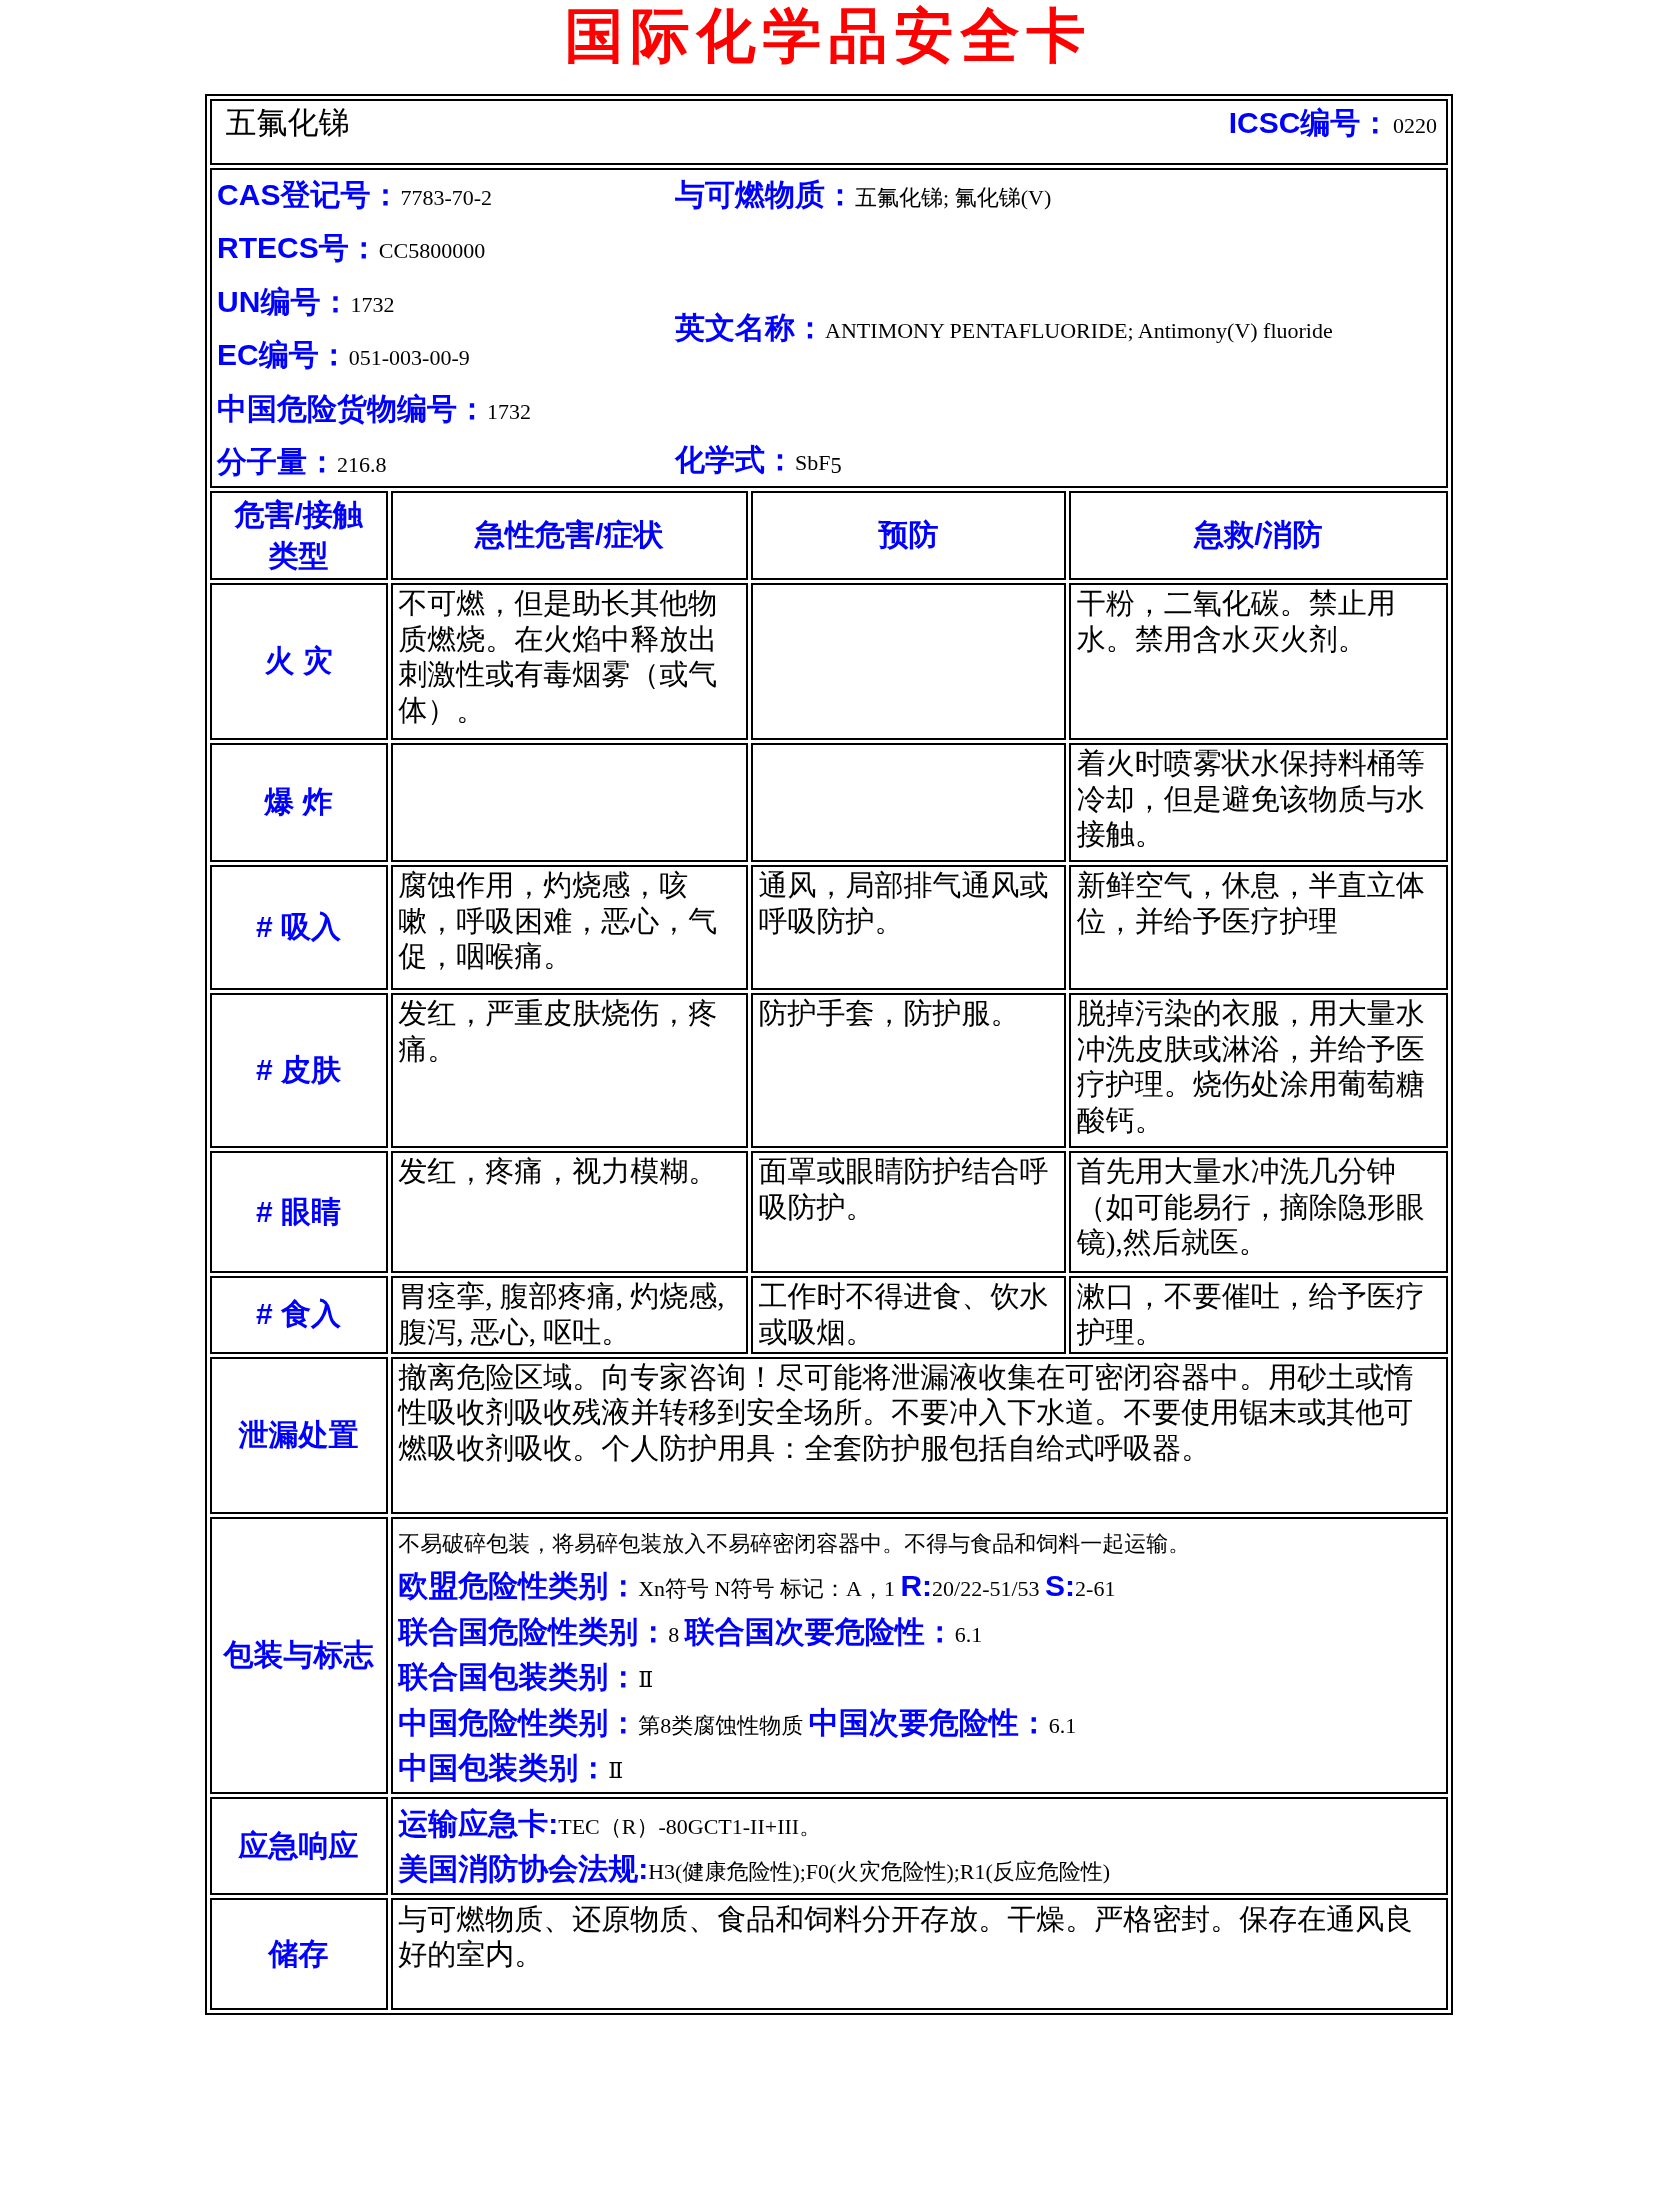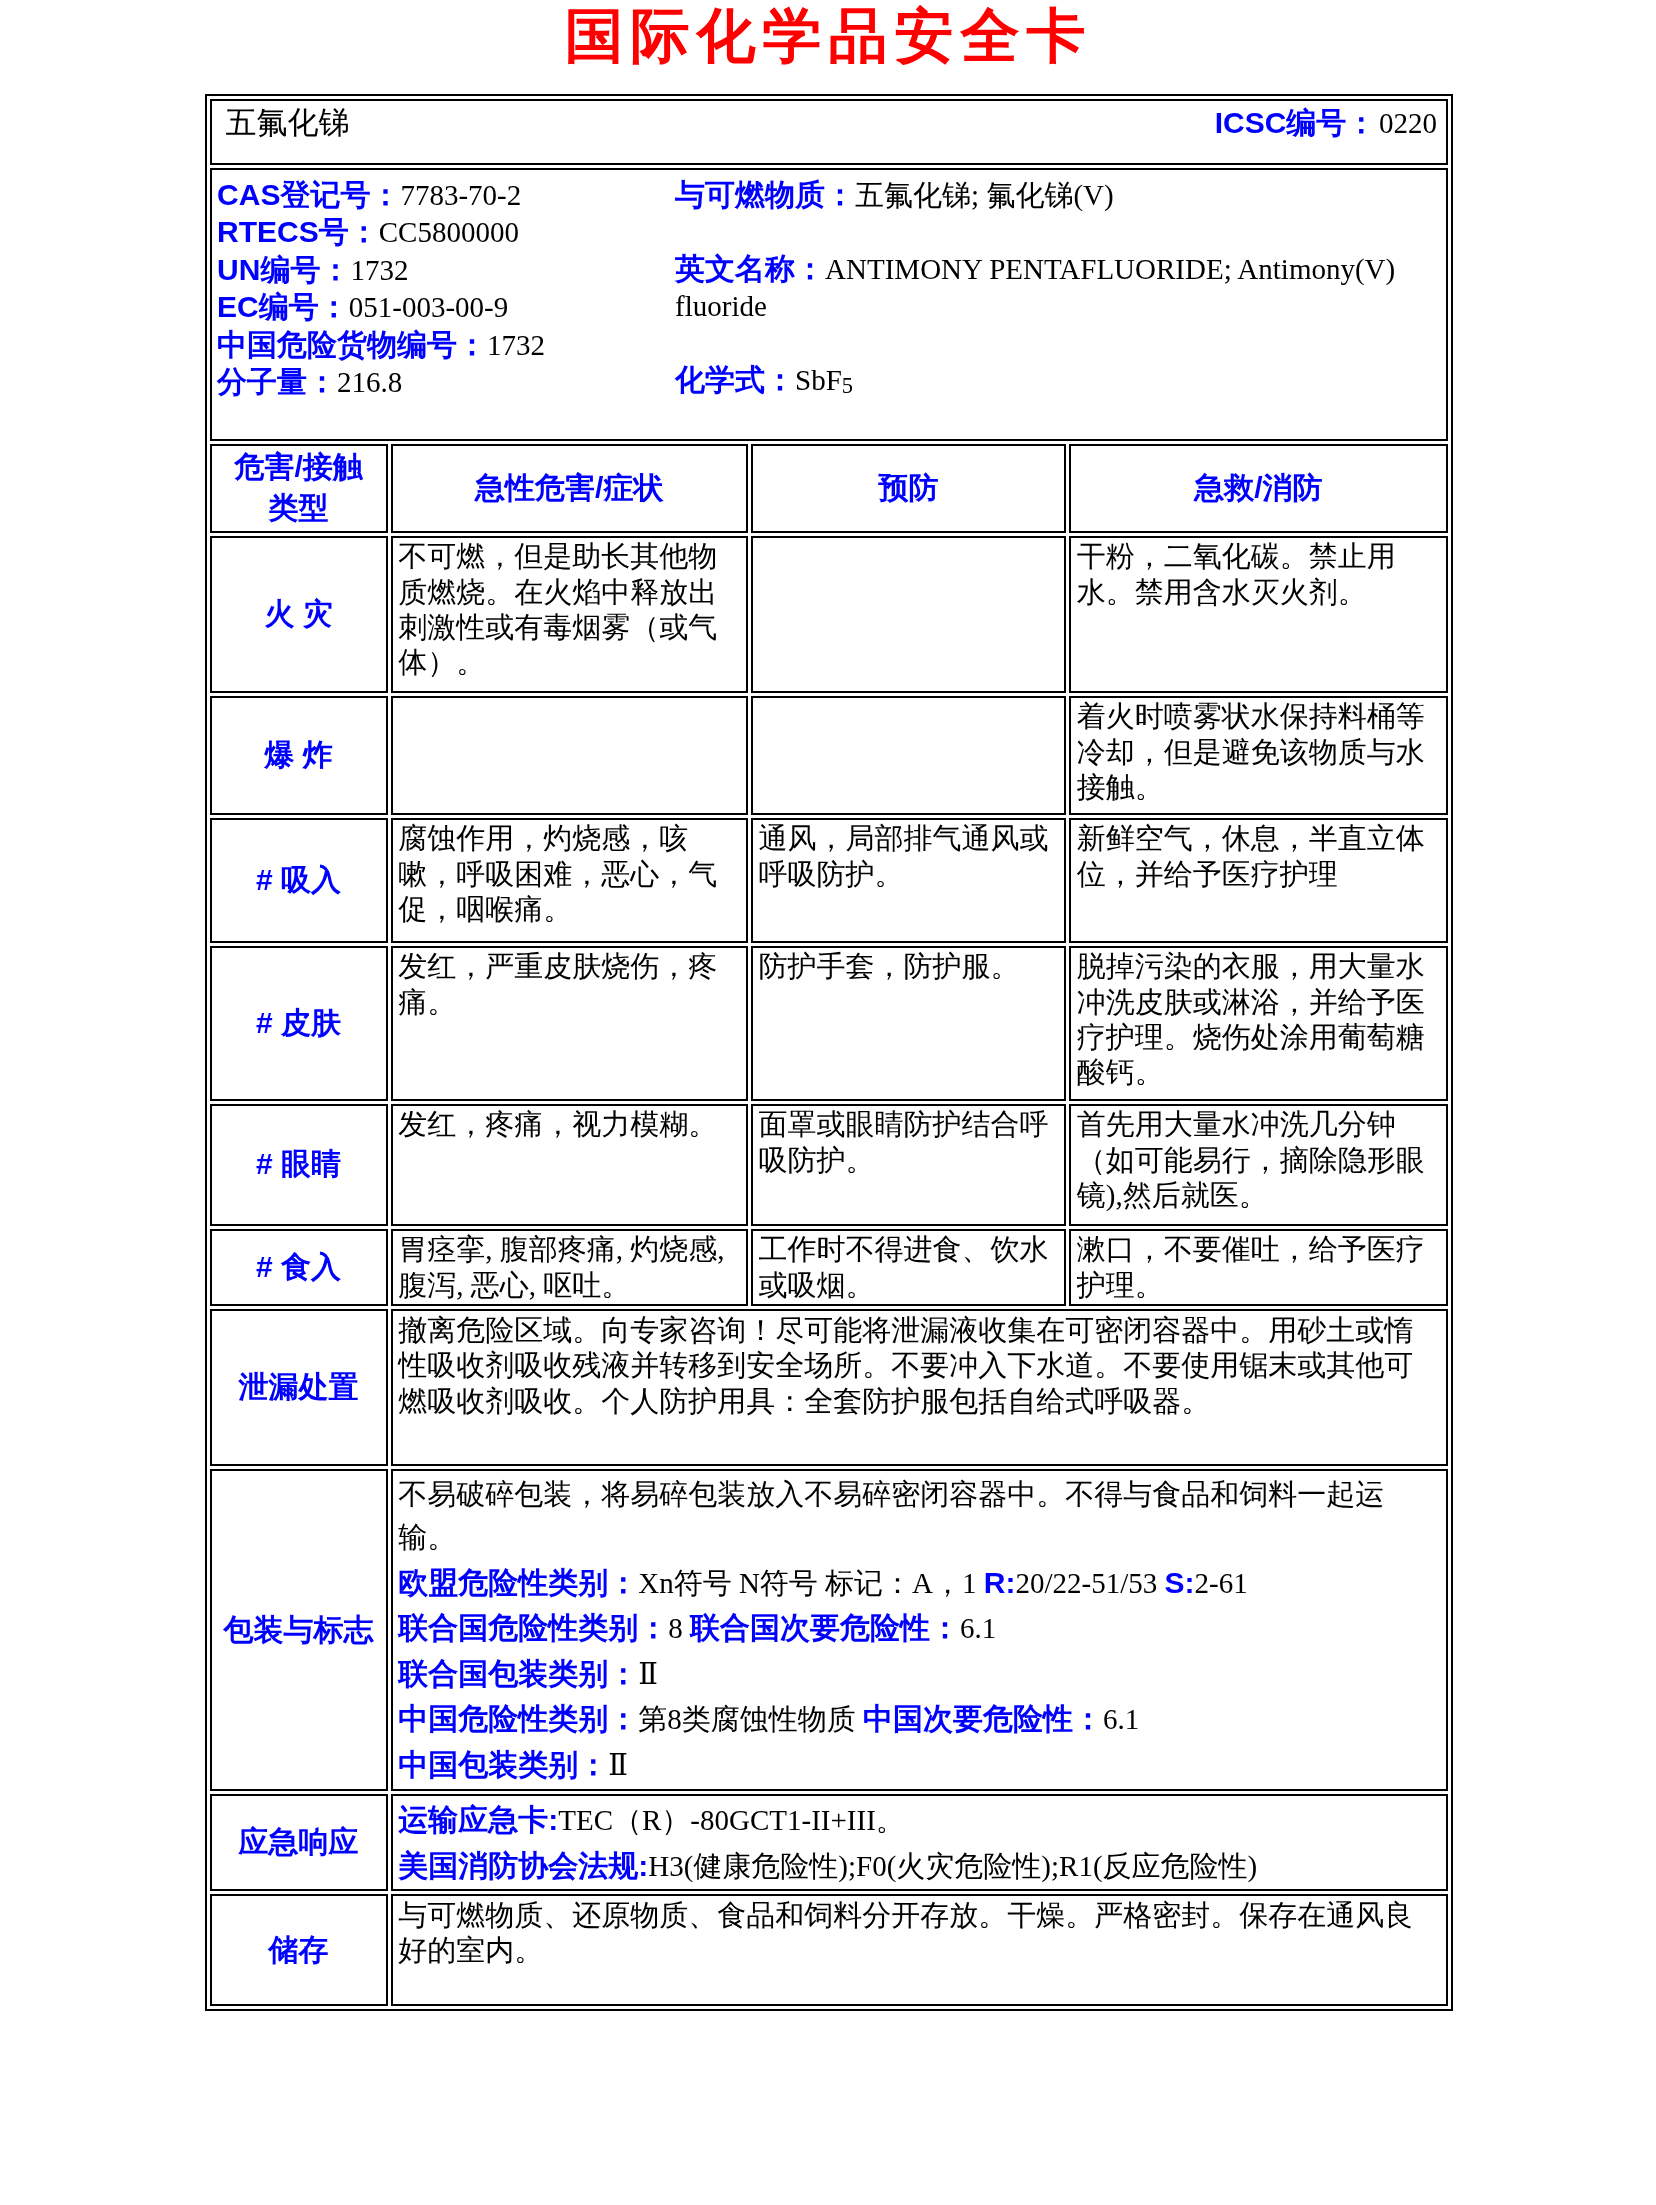--- a/index.html
+++ b/index.html
@@ -36,33 +36,33 @@
   col.c2 { width: 357px; }
   col.c3 { width: 315px; }
   col.c4 { width: 378px; }
 
   .lbl {
     color: #0000ff;
     font-family: "Liberation Sans", "DejaVu Sans", sans-serif;
     font-weight: bold;
     font-size: 30px;
   }
-  .val { color: #000; font-family: "Liberation Serif", "DejaVu Serif", serif; font-size: 29px; }
+  .val { color: #000; font-family: "Liberation Serif", "DejaVu Serif", serif; font-size: 22px; }
   sub.val { font-size: 22.4px; }
 
   
   tr.r-bar { height: 66px; }
   .bar-flex { display: flex; justify-content: space-between; align-items: center; height: 100%; }
   .chem-name { font-size: 31px; padding-left: 8.4px; }
   .icsc { padding-right: 2.8px; white-space: nowrap; }
 
   
   tr.r-info { height: 273px; }
   .info-grid { display: grid; grid-template-columns: 458px 1fr; height: 100%; }
-  .info-left { display: flex; flex-direction: column; justify-content: space-between; padding: 4.2px 0; }
+  .info-left { display: flex; flex-direction: column; justify-content: space-between; padding: 4.2px 0; gap: 16px; }
   .info-right { display: flex; flex-direction: column; justify-content: space-between; padding: 4.2px 0; }
   .info-line { line-height: 1.25; }
 
   
   td.head {
     text-align: center; vertical-align: middle;
     white-space: pre-line;
   }
   tr.r-head { height: 68px; }
   td.rowlbl { text-align: center; vertical-align: middle; }

